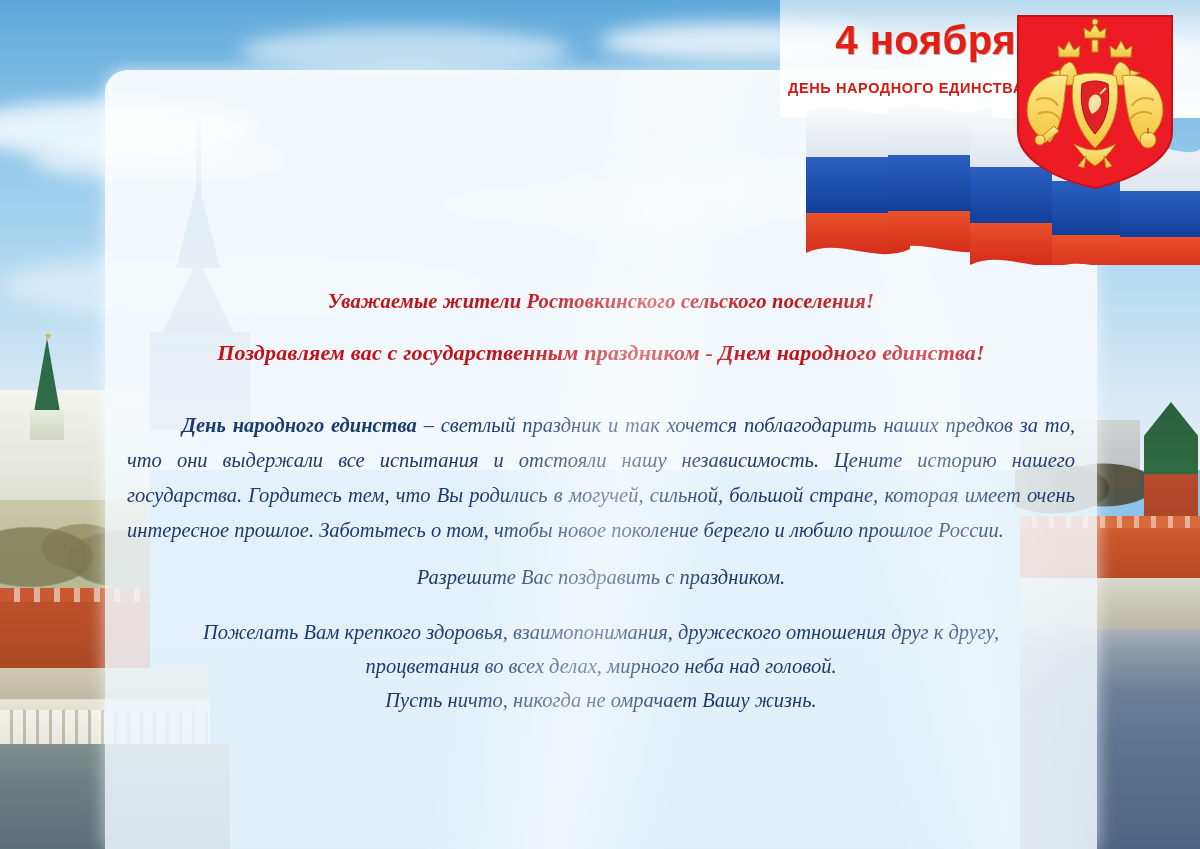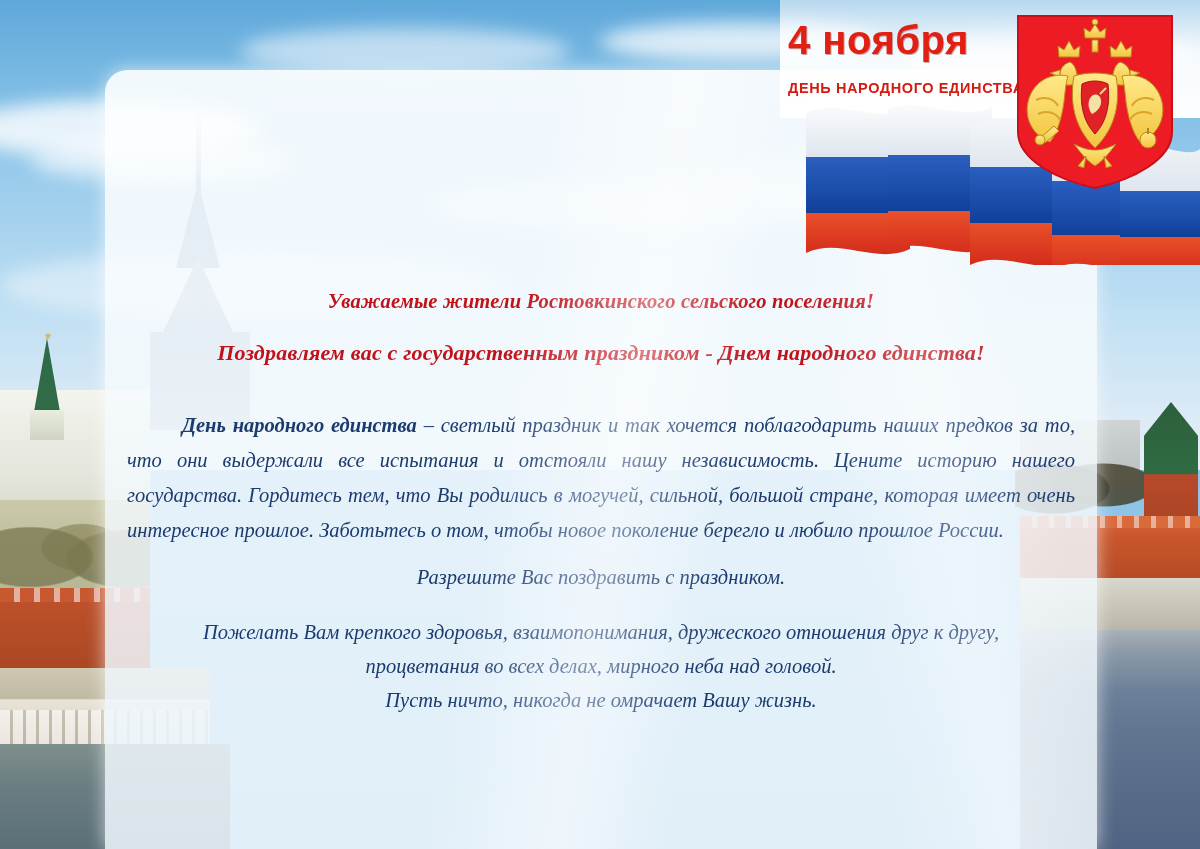--- a/index.html
+++ b/index.html
@@ -265,21 +265,21 @@
     position: absolute;
     left: 0; top: 0;
     width: 420px; height: 118px;
     background: linear-gradient(180deg, rgba(255,255,255,.55) 0%, rgba(255,255,255,.92) 45%, rgba(255,255,255,.98) 100%);
   }
   .badge-title {
     position: absolute;
     left: 8px;
     top: 18px;
     width: 228px;
-    text-align: left;
+    text-align: right;
     font-family: "Liberation Sans", sans-serif;
     font-weight: bold;
     font-size: 40px;
     letter-spacing: .5px;
     color: #e21f13;
     text-shadow: 1px 1px 0 rgba(120,10,6,.35);
     white-space: nowrap;
   }
   .badge-subtitle {
     position: absolute;

